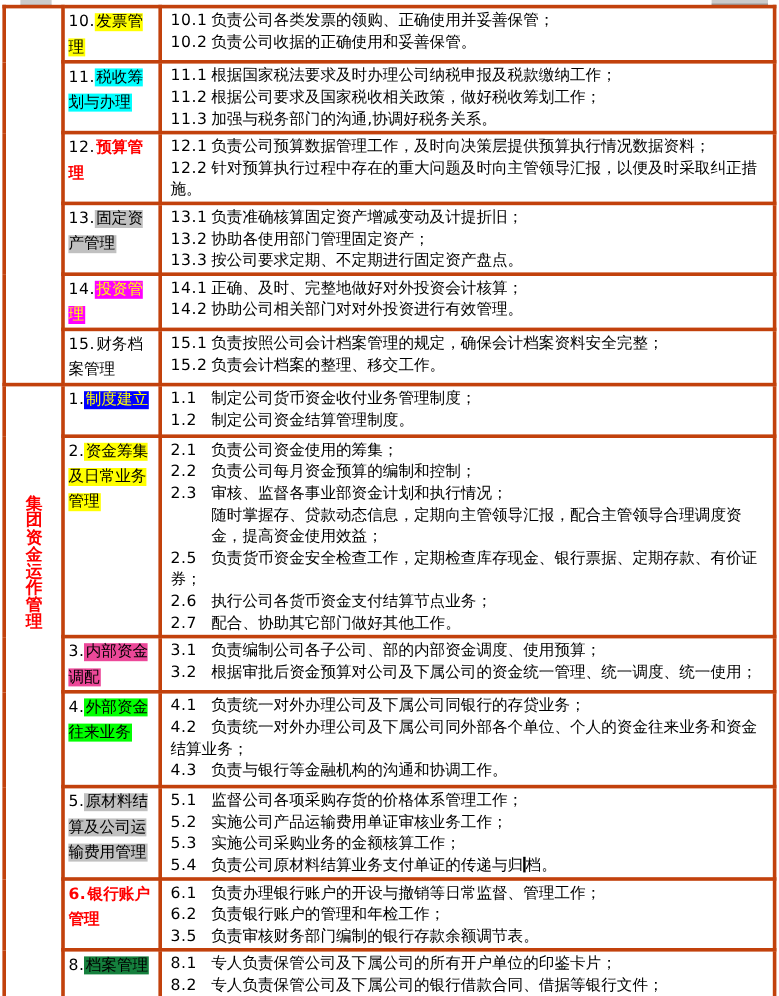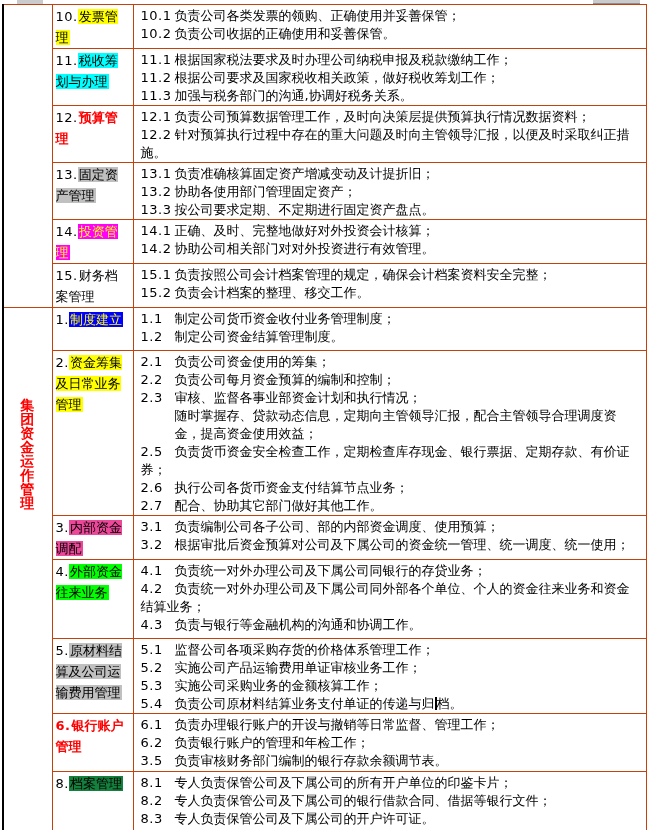--- a/index.html
+++ b/index.html
@@ -8,21 +8,21 @@
     background:#ffffff;font-family:"DejaVu Sans",sans-serif;color:#000;
   }
   .artifact{position:absolute;background:#cbcbcb;border-bottom:1px solid #8f8f8f;}
   #artifact-left{left:17px;top:0;width:26px;height:4px;}
   #artifact-right{left:593px;top:0;width:47px;height:3px;}
   table.resp{
     position:absolute;left:2px;top:4px;width:645px;
     border-collapse:collapse;table-layout:fixed;
     border:1px solid #000;border-left:2px solid #000;
   }
-  td{border:1px solid #c2410c;vertical-align:top;overflow:hidden;}
+  td{border:3px solid #c2410c;vertical-align:top;overflow:hidden;}
   col.c-group{width:49px;}
   col.c-item{width:81px;}
   .group-cell{text-align:center;}
   .vlabel{
     display:inline-block;writing-mode:vertical-rl;text-orientation:upright;
     font-size:14px;font-weight:bold;letter-spacing:14px;margin-top:78px;
   }
   .item-cell{padding:1px 2px 0 3px;font-size:13px;line-height:21px;word-break:break-all;}
   .inum{letter-spacing:0.5px;}
   .ttl{padding:0 1px;}

